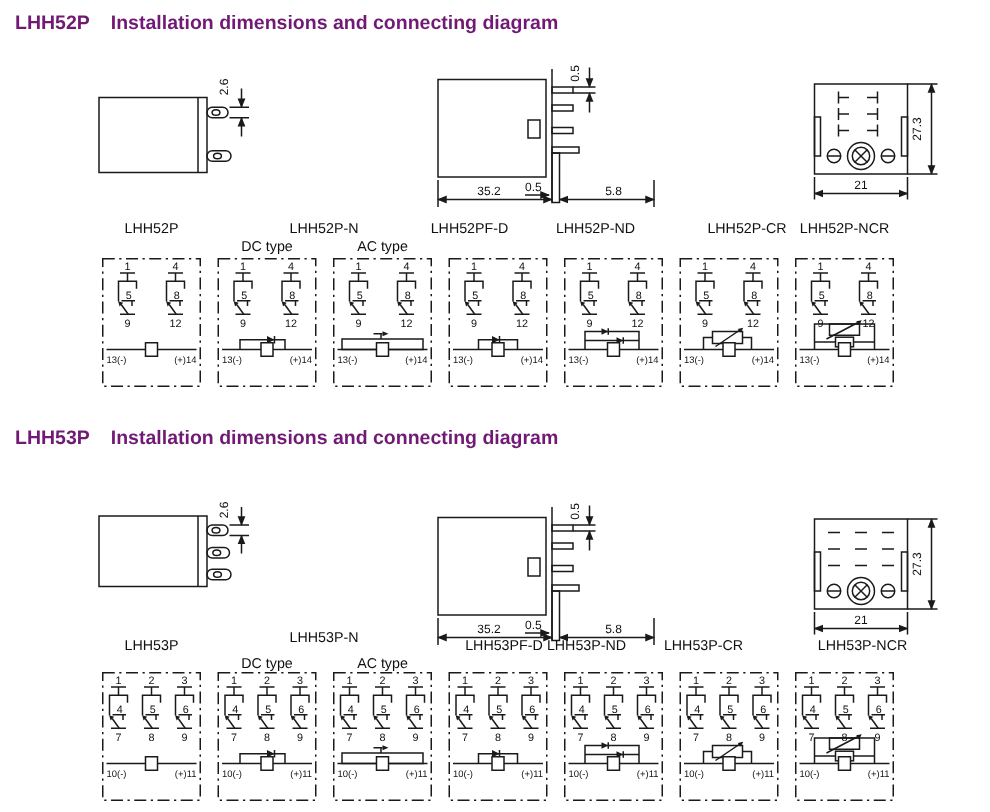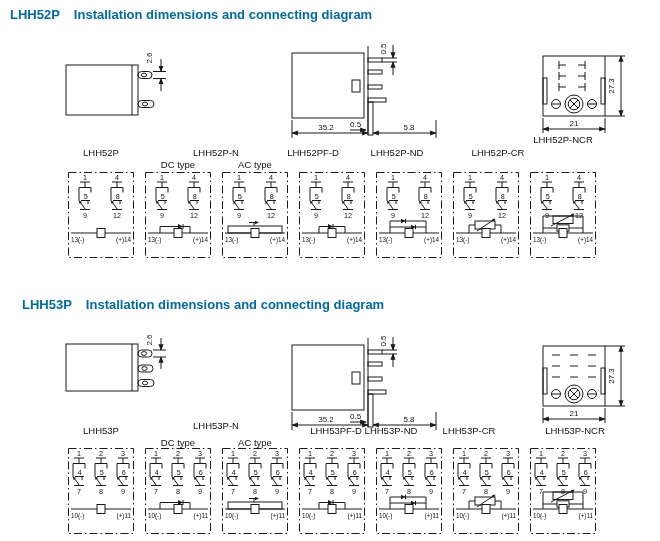--- a/index.html
+++ b/index.html
@@ -1,20 +1,20 @@
 <!DOCTYPE html>
 <html><head>
 <meta charset="utf-8">
 <style>
   html,body{margin:0;padding:0;background:#fff;}
   .page{position:relative;width:660px;height:541px;background:#fff;overflow:hidden;
         font-family:"Liberation Sans",sans-serif;color:#111;}
-  .sec-title{position:absolute;left:10px;margin:0;font-size:13px;font-weight:bold;color:#0369a1;white-space:nowrap;}
+  .sec-title{position:absolute;left:10px;margin:0;font-size:13px;font-weight:bold;color:#701a75;white-space:nowrap;}
   .sec-title .model{margin-right:14px;}
-  #title0{top:7px;} #title1{top:297px;margin-left:12px;}
+  #title0{top:7px;} #title1{top:284px;}
   .dwg{position:absolute;}
   .lab{position:absolute;transform:translateX(-50%);font-size:9.5px;color:#111;white-space:nowrap;}
   .row{position:absolute;left:0;width:660px;height:92px;}
   #row0{top:170px;} #row1{top:446px;}
   .row svg{position:absolute;top:0;}
   svg line,svg path,svg rect,svg circle,svg ellipse,svg polyline{stroke:#1a1a1a;stroke-width:1;fill:none;}
   svg polygon{fill:#1a1a1a;stroke:none;}
   svg rect.fw{fill:#fff;}
   svg text{fill:#111;stroke:none;font-family:"Liberation Sans",sans-serif;}
   svg text.dim{font-size:8px;}
@@ -116,21 +116,21 @@
       <line x1="79" y1="80" x2="79" y2="95"></line>
       <line x1="17" y1="91" x2="79" y2="91" marker-start="url(#arr)" marker-end="url(#arr)"></line>
       <text class="dim" x="48" y="88" text-anchor="middle">21</text>
     </svg>
 
     <span class="lab" style="left:101px;top:147px">LHH52P</span>
     <span class="lab" style="left:216px;top:147px">LHH52P-N</span>
     <span class="lab" style="left:313px;top:147px">LHH52PF-D</span>
     <span class="lab" style="left:397px;top:147px">LHH52P-ND</span>
     <span class="lab" style="left:498px;top:147px">LHH52P-CR</span>
-    <span class="lab" style="left:563px;top:134px">LHH52P-NCR</span>
+    <span class="lab" style="left:563px;top:147px">LHH52P-NCR</span>
     <span class="lab" style="left:178px;top:159px">DC type</span>
     <span class="lab" style="left:255px;top:159px">AC type</span>
 
     <div class="row" id="row0">
         <svg width="70" height="90" viewBox="0 0 70 90" style="left: 66px;">
           <rect x="2.5" y="2.5" width="65" height="85" stroke-dasharray="8 3 1.5 3"></rect>
           <g>
             <text x="19" y="10" font-size="7.2" text-anchor="middle">1</text>
             <line x1="14" y1="12" x2="24" y2="12"></line>
             <line x1="19" y1="12" x2="19" y2="17.5"></line>

